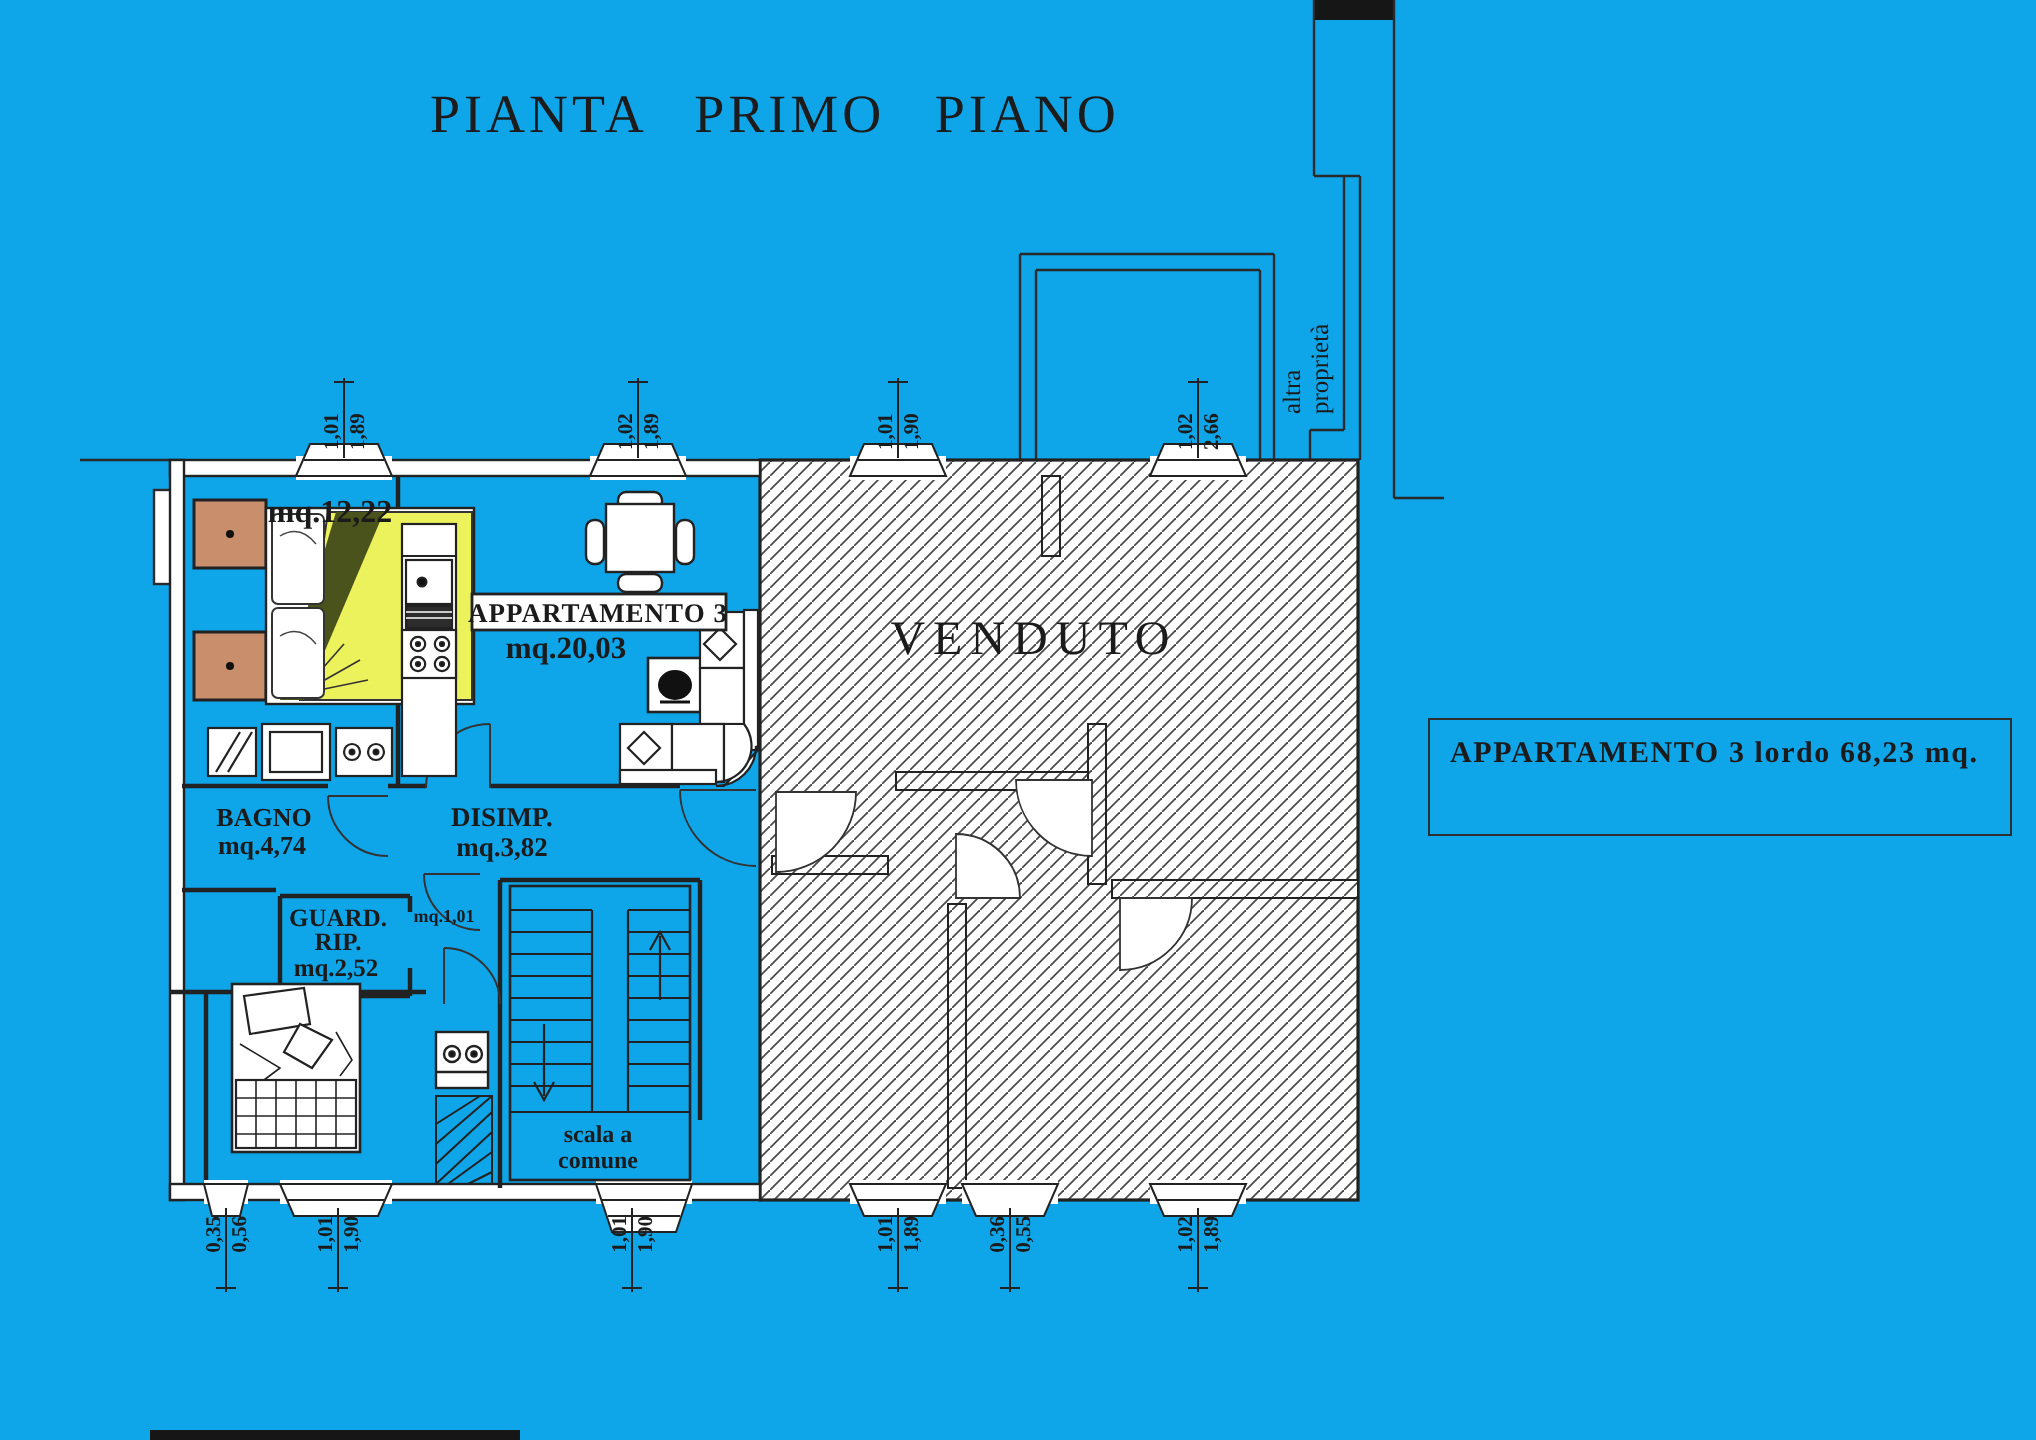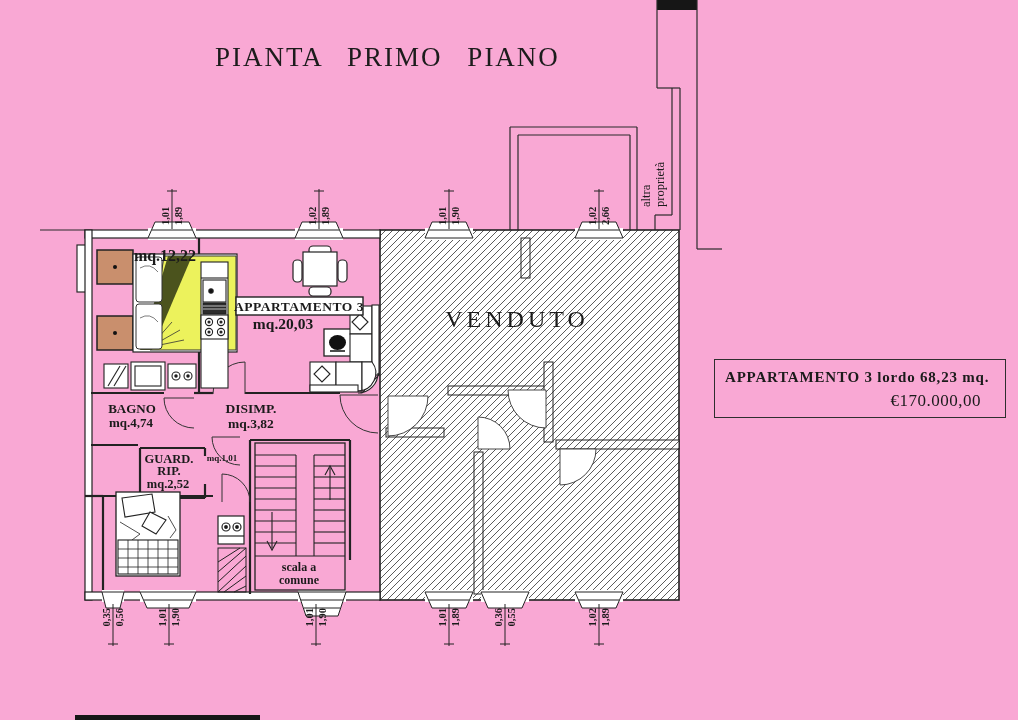--- a/index.html
+++ b/index.html
@@ -1,16 +1,16 @@
 <!DOCTYPE html>
 <html><head>
 <meta charset="utf-8">
 <style>
   html,body{margin:0;padding:0;background:#e8e8e8;}
-  .page{position:relative;width:1018px;height:720px;background:#f9a8d4;overflow:hidden;
+  .page{position:relative;width:1018px;height:720px;background:#0ea5e9;overflow:hidden;
         font-family:"Liberation Serif", serif;color:#1b1b1b;}
   .title{position:absolute;left:215px;top:42px;font-size:27px;letter-spacing:2px;
          word-spacing:16px;color:#1c1c1c;}
   .infobox{position:absolute;left:714px;top:359px;width:292px;height:59px;
            border:1.6px solid #2f2f2f;box-sizing:border-box;}
   .infobox .l1{margin:9px 6px 0 10px;font-size:15px;font-weight:600;letter-spacing:0.8px;}
   .infobox .l2{margin:5px 24px 0 0;text-align:right;font-size:17px;letter-spacing:0.5px;}
   .scan-mark{position:absolute;left:75px;top:715px;width:185px;height:5px;background:#161616;}
   svg text{font-family:"Liberation Serif", serif;fill:#1b1b1b;}
   .rl{font-weight:700;}
@@ -403,17 +403,16 @@
           <line x1="-40" y1="-5" x2="-40" y2="5"></line>
         <text x="-4" y="-3" text-anchor="end" class="dimtxt" stroke="none">1,02</text>
         <text x="-4" y="10" text-anchor="end" class="dimtxt" stroke="none">1,89</text>
       </g>
     </g>
   </svg>
 
   
   <div class="infobox">
     <div class="l1">APPARTAMENTO 3 lordo 68,23 mq.</div>
-    <div class="l2">€170.000,00</div>
   </div>
 
   <div class="scan-mark"></div>
 </div>
 
 </body></html>

